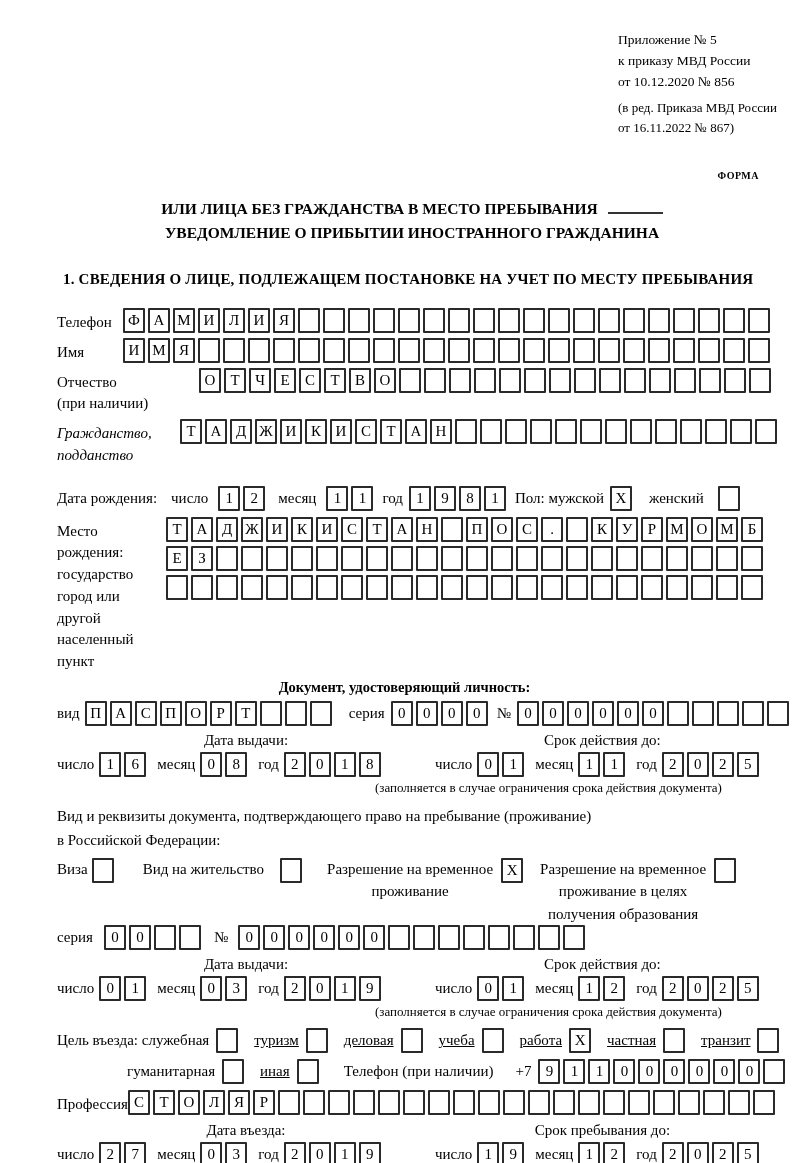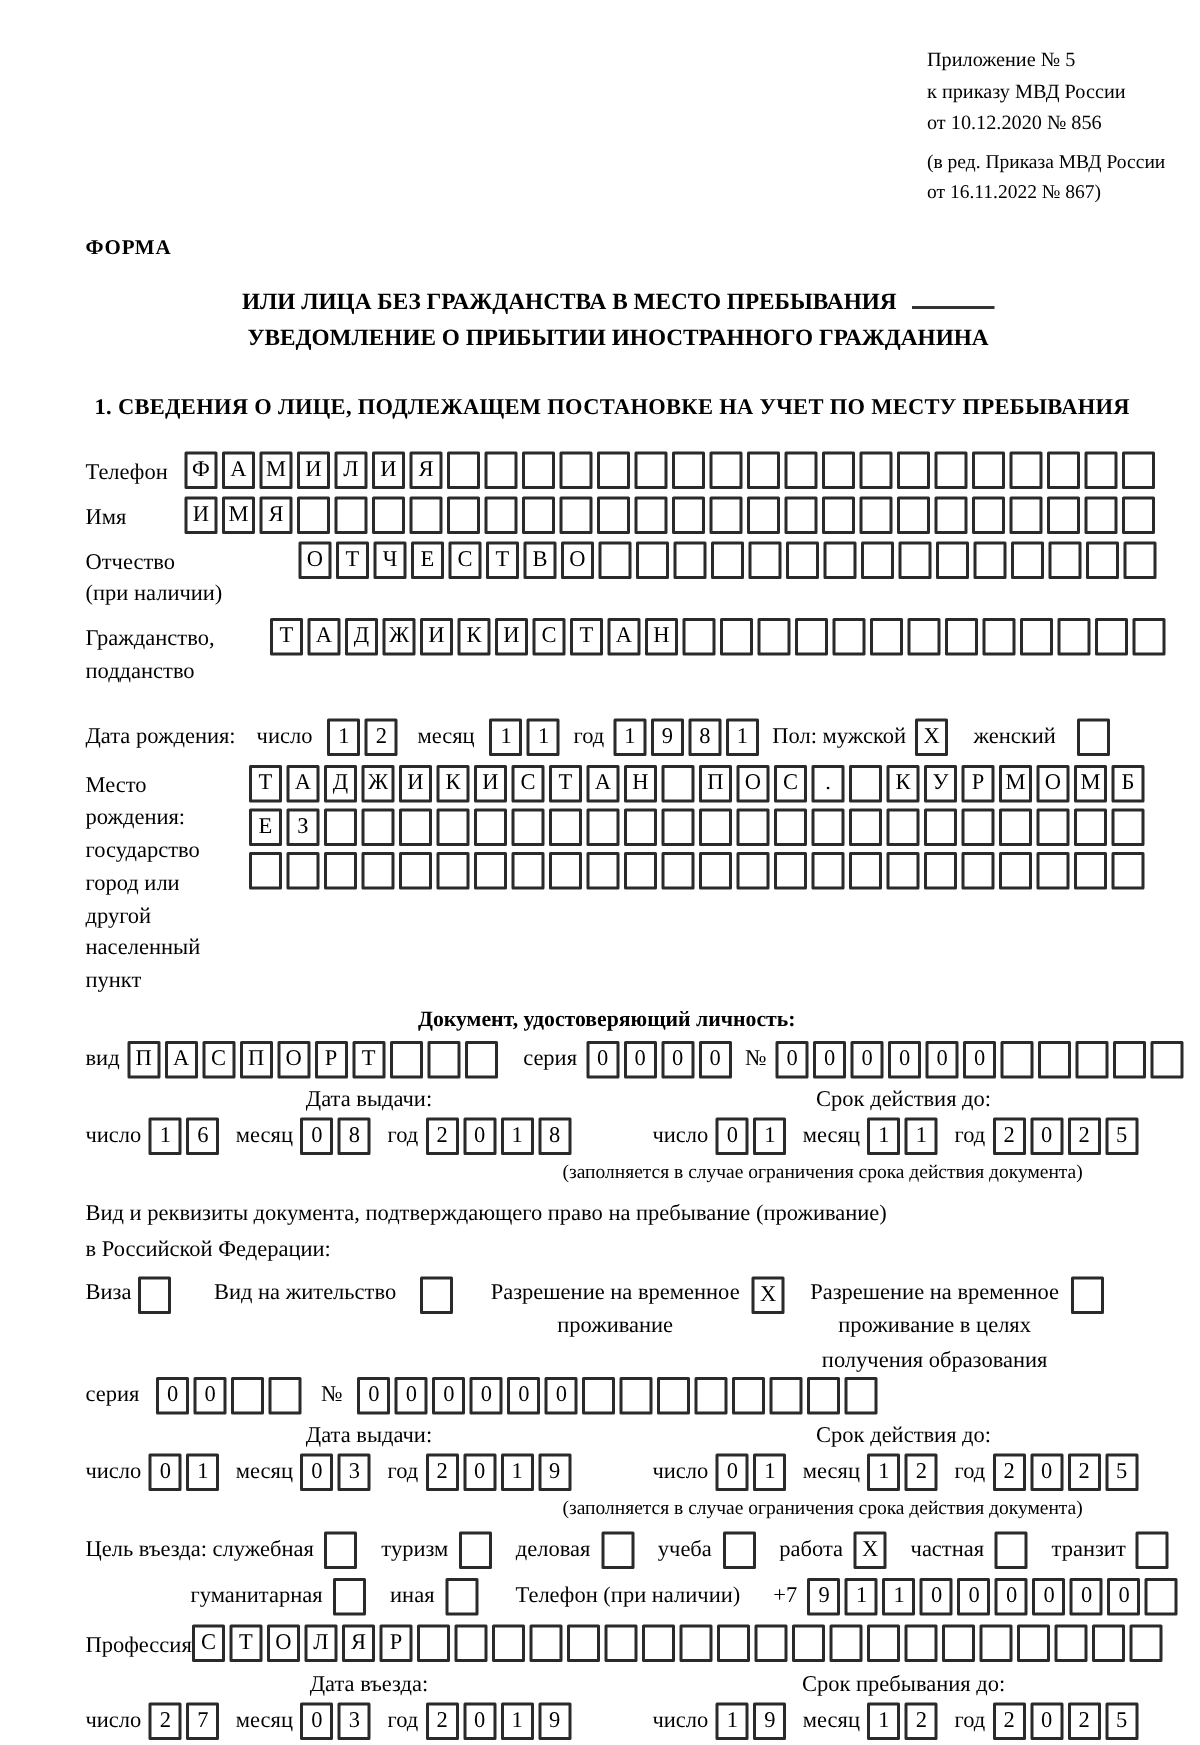--- a/index.html
+++ b/index.html
@@ -7,40 +7,40 @@
   body {
     width:800px; height:1163px;
     font-family:"Liberation Serif","DejaVu Serif",serif;
     font-size:15px; color:#000; overflow:hidden;
   }
   .page { position:relative; width:800px; height:1163px; padding:30px 8px 0 57px; }
 
   
   .appendix { margin-left:561px; font-size:13.5px; line-height:1.55; }
   .appendix .edition { margin-top:5px; font-size:13px; }
-  .forma { text-align:left; padding-right:33px; font-weight:bold; font-size:14px; margin-top:20px; letter-spacing:.5px; }
+  .forma { text-align:right; padding-right:33px; font-weight:bold; font-size:10px; margin-top:32px; letter-spacing:.5px; }
 
   
   .title { text-align:center; font-weight:bold; font-size:15.5px; line-height:1.55; margin:16px 60px 0 35px; }
   .blank-line { display:inline-block; width:55px; border-bottom:2px solid #333; margin-left:10px; height:14px; }
   .section-heading { font-weight:bold; font-size:15px; margin:26px 0 0 6px; letter-spacing:.2px; }
 
   
   .frow { display:flex; align-items:flex-start; margin-bottom:4px; }
   .flabel { flex:none; padding-top:4px; line-height:1.45; }
   .cells { display:flex; flex:none; }
   .cell {
     width:22px; height:25px; border:2px solid #2a2a2a; border-radius:1px;
     margin-right:3px; flex:none;
     display:flex; align-items:center; justify-content:center;
     font-size:15px; background:#fff;
   }
   .cells-col > .cells { margin-bottom:4px; }
 
-  .w66 { width:66px; } .w142 { width:142px; } .w123 { width:123px; }
+  .w66 { width:66px; } .w142 { width:142px; } .w123 { width:123px;font-style:italic; }
   .w109 { width:109px; } .w71 { width:71px; }
 
   .inline-row { display:flex; align-items:center; margin-bottom:4px; }
   .gap6 { margin-left:6px; } .gap10 { margin-left:10px; } .gap14 { margin-left:14px; }
   .gap22 { margin-left:22px; }
 
   .doc-heading { text-align:center; font-weight:bold; font-size:14.5px; margin:6px 40px 5px 0; }
 
   
   .dates { display:flex; margin-top:6px; margin-bottom:2px; }
@@ -54,21 +54,21 @@
 
   .intro { margin-top:8px; line-height:1.6; }
 
   .permit-options { display:flex; align-items:flex-start; margin-top:6px; }
   .opt-text { line-height:1.5; }
   .opt-center { text-align:center; line-height:1.5; }
   .chk { margin-left:8px; margin-right:14px; padding-top:0; }
 
   .purpose-line { display:flex; align-items:center; margin-bottom:6px; }
   .purpose-line .cells { margin-left:7px; }
-  .plabel { margin-left:13px; }
+  .plabel { margin-left:13px;text-decoration:underline; }
 </style>
 </head>
 <body>
 
 <div class="page">
 
   <div class="appendix">
     <div>Приложение № 5</div>
     <div>к приказу МВД России</div>
     <div>от 10.12.2020 № 856</div>

